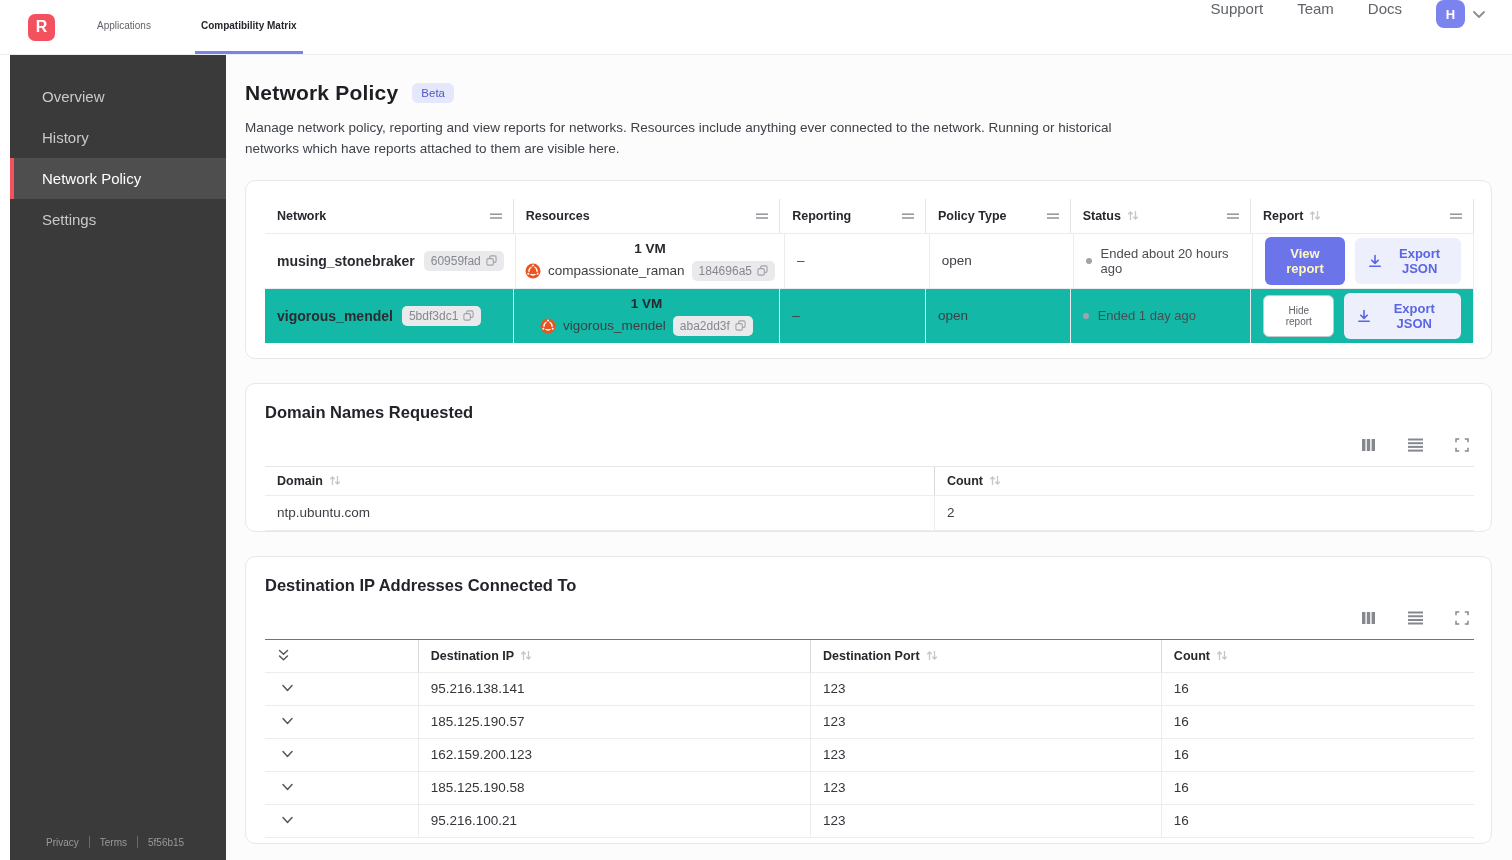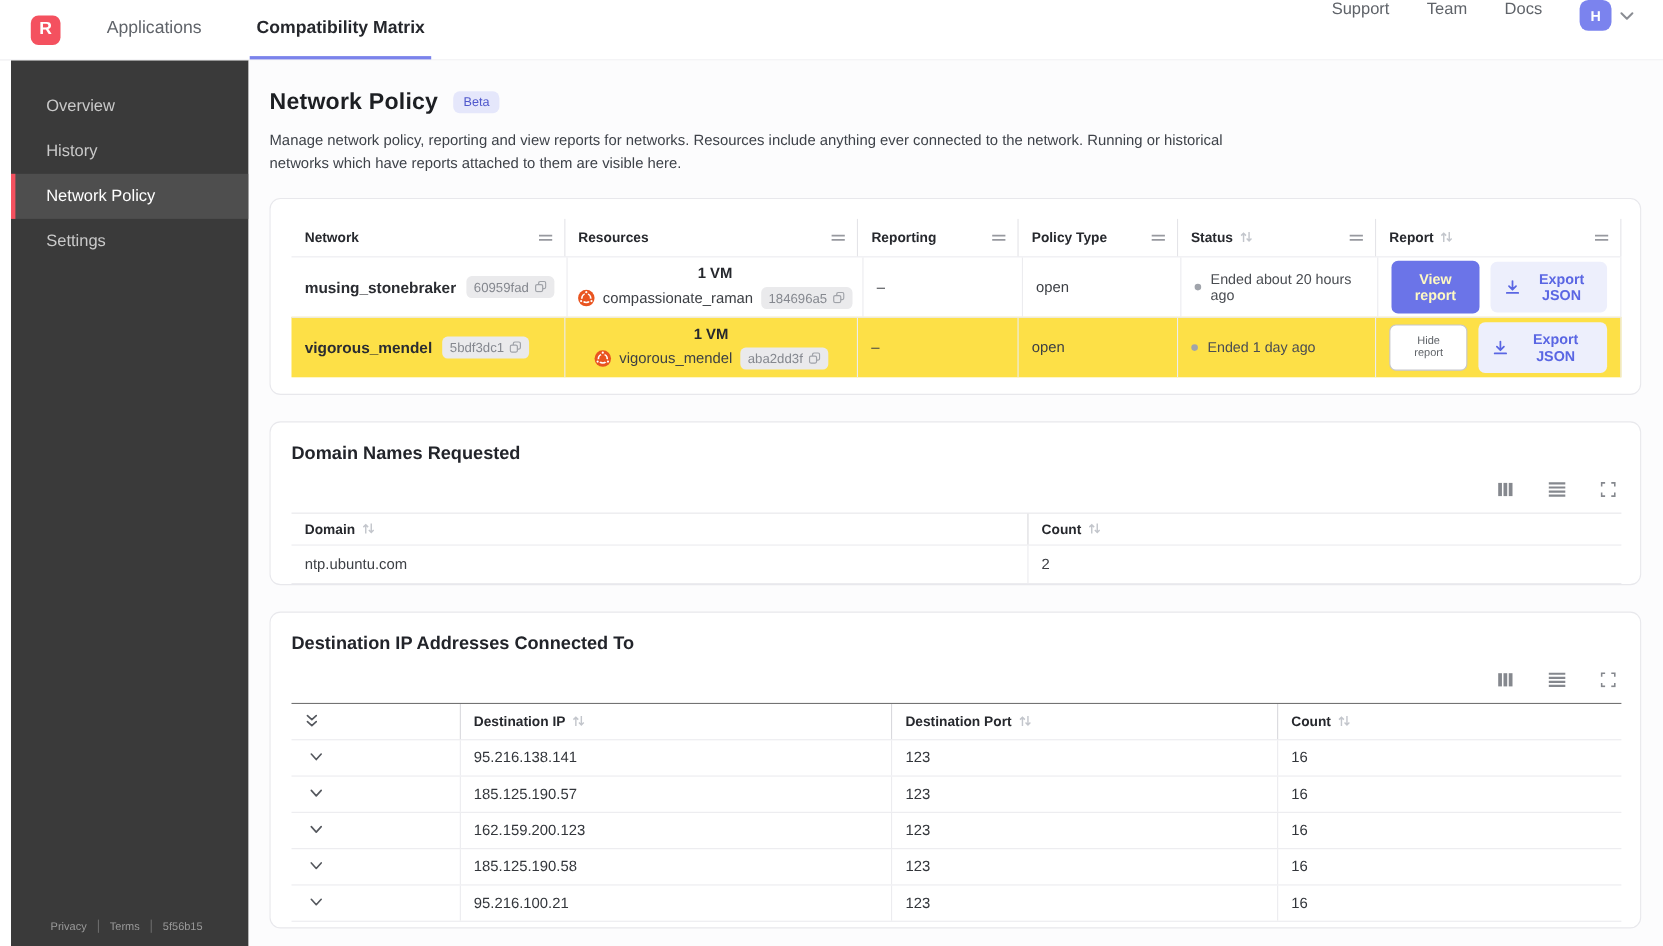--- a/index.html
+++ b/index.html
@@ -7,21 +7,21 @@
   body { font-family:"Liberation Sans","DejaVu Sans",sans-serif; background:#fff; color:#26282d; }
   .app { width:1512px; height:860px; display:flex; flex-direction:column; overflow:hidden; }
 
   
   .topnav { height:55px; flex:0 0 55px; background:#fff; border-bottom:1px solid #ededf0;
             display:flex; align-items:stretch; justify-content:space-between; padding:0 26px 0 28px; }
   .topnav-left { display:flex; align-items:stretch; gap:36px; }
   .logo { width:27px; height:27px; border-radius:7px; background:#f4515f; color:#fff; font-weight:bold;
           font-size:16px; display:flex; align-items:center; justify-content:center; align-self:center; }
   .topnav-tabs { display:flex; gap:38px; }
-  .tab { display:flex; align-items:center; padding:0 6px; font-size:16px; color:#5f6369;
+  .tab { display:flex; align-items:center; padding:0 6px; font-size:10px; color:#5f6369;
          border-bottom:3px solid transparent; cursor:pointer; text-decoration:none; }
   .tab.active { color:#25272c; font-weight:bold; border-bottom-color:#7b83eb; }
   .topnav-right { display:flex; align-items:flex-start; gap:34px; }
   .nav-link { font-size:15px; color:#5f6369; cursor:pointer; text-decoration:none; }
   .avatar-wrap { display:flex; align-items:center; gap:7px; cursor:pointer; }
   .avatar { width:29px; height:28px; border-radius:8px; background:#7b83ee; color:#fff;
             font-size:13px; font-weight:bold; display:flex; align-items:center; justify-content:center; }
 
   
   .body-row { flex:1; display:flex; min-height:0; }
@@ -56,21 +56,21 @@
                 color:#26282d; padding:0 10px 0 12px; height:34px; border-right:1px solid #e4e4e8; }
   .t-head .th .drag { margin-left:auto; }
   .t-row { display:flex; border-top:1px solid #ececef; }
   .t-row .td { display:flex; align-items:center; padding:0 12px; font-size:13.5px; color:#3c3f44;
                border-right:1px solid #ececef; }
 
   
   .c-net  { width:251px; } .c-res { width:269px; } .c-rep { width:147px; }
   .c-pol  { width:146px; } .c-sta { width:182px; } .c-act { width:225px; }
   .networks .t-row { min-height:55px; }
-  .networks .t-row.highlight { background:#fde047; }
+  .networks .t-row.highlight { background:#14b8a6; }
   .name-bold { font-weight:bold; font-size:14px; color:#2a2c31; margin-right:9px; }
   .pill { background:#eaeaec; color:#85888f; font-size:12px; padding:3px 7px; border-radius:5px;
           display:inline-flex; align-items:center; gap:5px; }
   .res-cell { display:flex; flex-direction:column; justify-content:center; gap:5px; padding:8px 12px; }
   .vm-count { font-weight:bold; font-size:13.5px; color:#26282d; }
   .res-line { display:flex; align-items:center; gap:7px; font-size:13.5px; color:#3c3f44; }
   .muted { color:#9b9ea6; }
   .status-cell { gap:9px; }
   .dot { width:6px; height:6px; border-radius:50%; background:#a0a4ab; flex:0 0 6px; }
   .status-text { font-size:13px; color:#4a4d52; }

